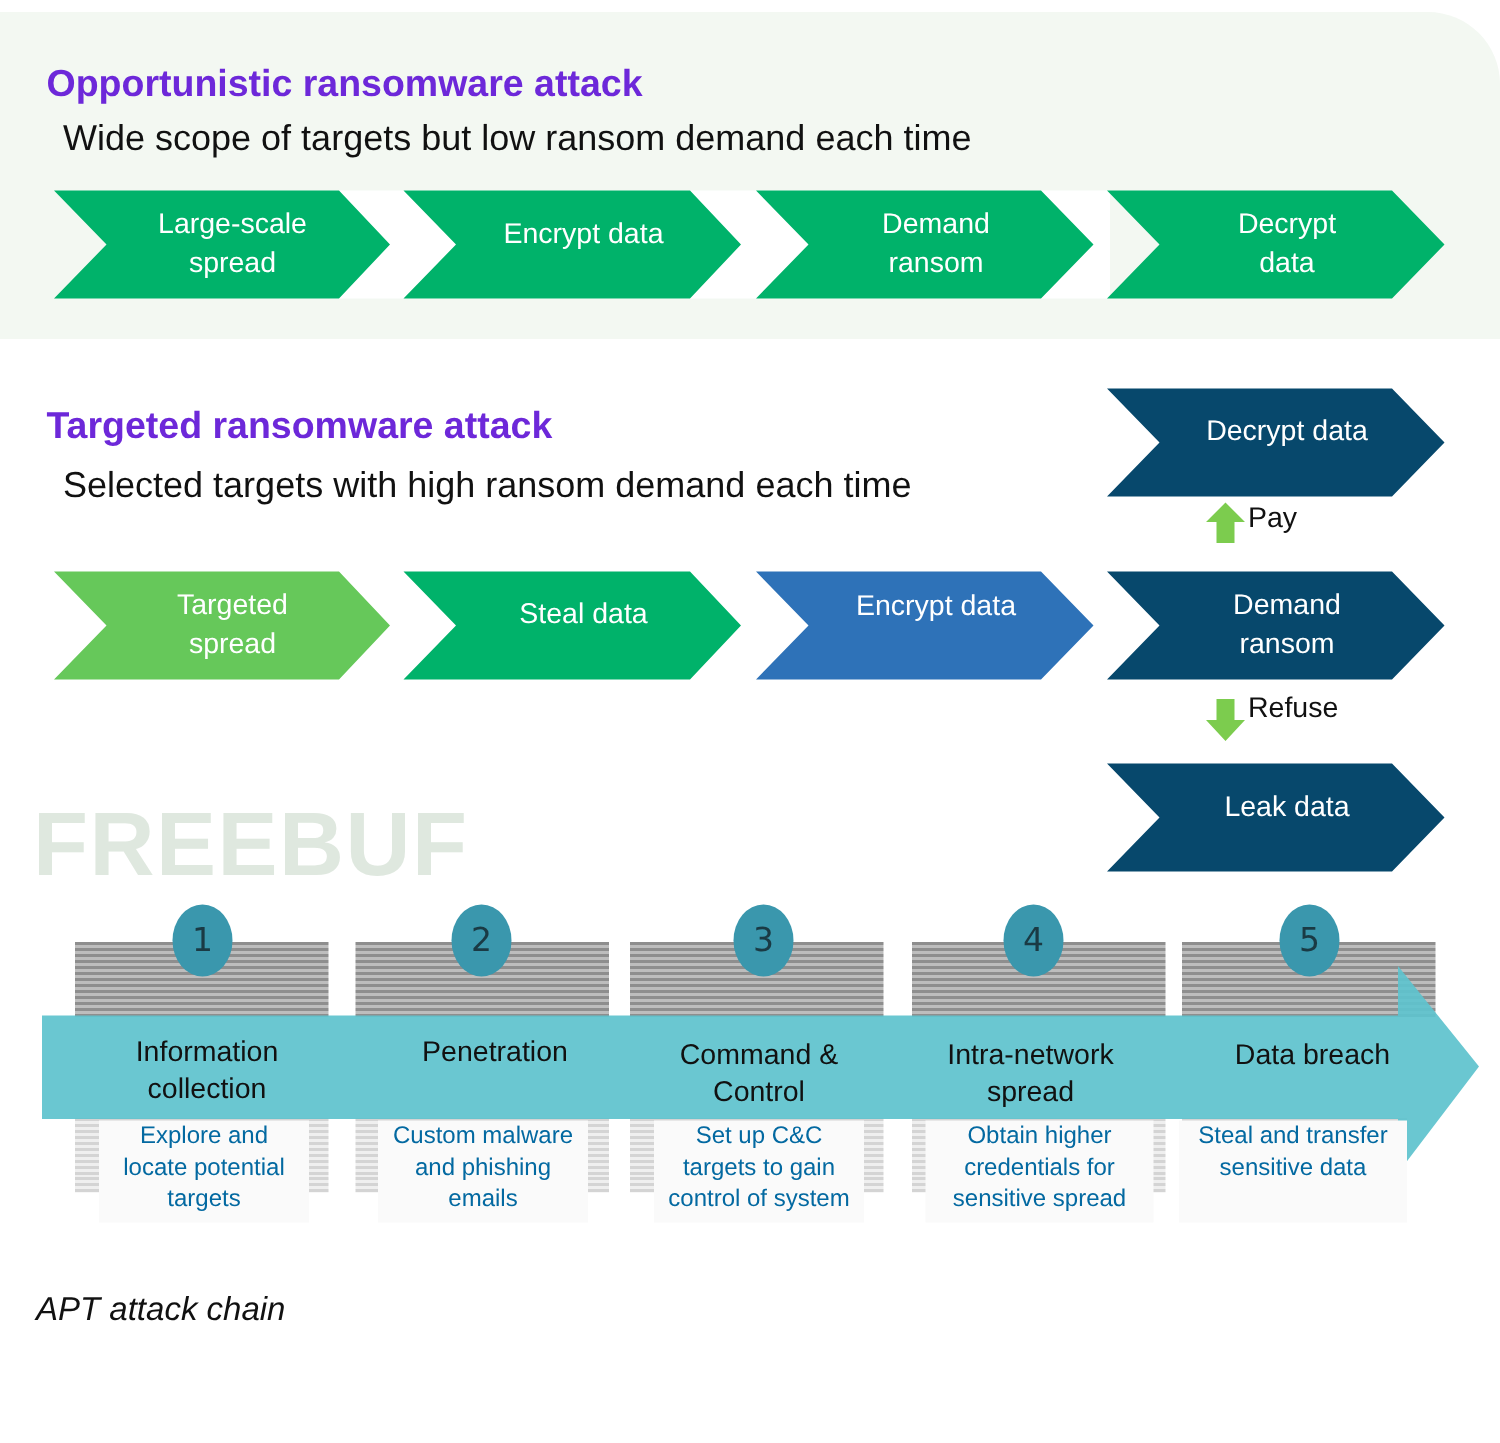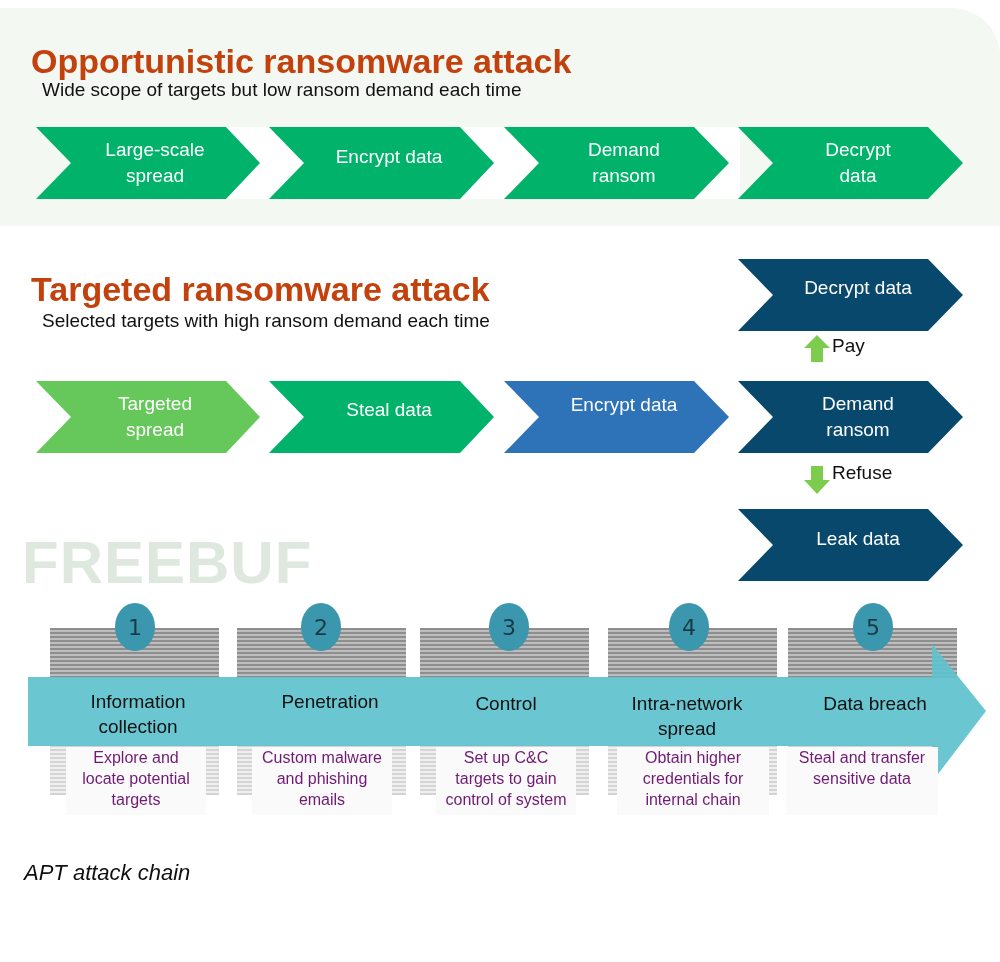--- a/index.html
+++ b/index.html
@@ -1,30 +1,30 @@
 <!DOCTYPE html>
 <html><head>
 <meta charset="utf-8">
 <style>
   html, body { margin:0; padding:0; background:#ffffff; }
   body { width:1000px; height:962px; position:relative; overflow:hidden; font-family:"Liberation Sans", sans-serif; }
   .panel { position:absolute; background:#f3f8f2; border-radius:0 48px 0 0; }
   #panel-opp { left:0; top:8px; width:1000px; height:218px; }
   #panel-tgt { left:0; top:236px; width:1000px; height:362px; }
-  .title { position:absolute; font-weight:bold; font-size:34px; color:#c2410c; white-space:nowrap; }
-  .subtitle { position:absolute; font-size:19px; color:#111; white-space:nowrap; }
+  .title { position:absolute; font-weight:bold; font-size:25px; color:#6d28d9; white-space:nowrap; }
+  .subtitle { position:absolute; font-size:24px; color:#111; white-space:nowrap; }
   .chev { position:absolute; display:flex; align-items:center; justify-content:center; text-align:center; color:#fff; font-size:19px; line-height:26px; }
   .chev span { display:block; }
   .arrow-label { position:absolute; font-size:19px; color:#111; }
   .watermark { position:absolute; left:22px; top:528px; font-size:60px; font-weight:bold; color:#dfe8df; letter-spacing:1px; white-space:nowrap; }
   .stripes { position:absolute; background:repeating-linear-gradient(to bottom, #8e8e8e 0px, #8e8e8e 2px, #bdbdbd 2px, #bdbdbd 4px); }
   .stripes-fade { position:absolute; background:repeating-linear-gradient(to bottom, #d4d4d4 0px, #d4d4d4 2px, #efefef 2px, #efefef 4px); }
   .badge { position:absolute; width:40px; height:48px; border-radius:50%; background:#3a97ad; color:#1a3a44; font-size:22px; display:flex; align-items:center; justify-content:center; font-family:"DejaVu Sans", sans-serif; }
   .step-title { position:absolute; font-size:19px; color:#111; text-align:center; line-height:25px; }
-  .step-desc { position:absolute; background:#fafafa; font-size:16px; color:#701a75; text-align:center; line-height:21px; }
+  .step-desc { position:absolute; background:#fafafa; font-size:16px; color:#0369a1; text-align:center; line-height:21px; }
   .caption { position:absolute; left:24px; top:860px; font-size:22px; font-style:italic; color:#111; }
 </style>
 </head>
 <body>
 
 <div class="panel" id="panel-opp"></div>
 <div class="title" style="left:31px;top:42px;">Opportunistic ransomware attack</div>
 <div class="subtitle" style="left:42px;top:79px;">Wide scope of targets but low ransom demand each time</div>
 
 <svg style="position:absolute;left:0;top:0;" width="1000" height="600">
@@ -130,20 +130,21 @@
   <div class="badge" style="left:853px;top:603px;">5</div>
 
   <div class="step-title" style="left:58px;top:689px;width:160px;">
     <div>Information</div>
     <div>collection</div>
   </div>
   <div class="step-title" style="left:250px;top:689px;width:160px;">
     <div>Penetration</div>
   </div>
   <div class="step-title" style="left:426px;top:691px;width:160px;">
+    <div>Command &amp;</div>
     <div>Control</div>
   </div>
   <div class="step-title" style="left:607px;top:691px;width:160px;">
     <div>Intra-network</div>
     <div>spread</div>
   </div>
   <div class="step-title" style="left:795px;top:691px;width:160px;">
     <div>Data breach</div>
   </div>
 
@@ -158,21 +159,21 @@
     <div>emails</div>
   </div>
   <div class="step-desc" style="left:436px;top:747px;width:140px;height:68px;">
     <div>Set up C&amp;C</div>
     <div>targets to gain</div>
     <div>control of system</div>
   </div>
   <div class="step-desc" style="left:617px;top:747px;width:152px;height:68px;">
     <div>Obtain higher</div>
     <div>credentials for</div>
-    <div>internal chain</div>
+    <div>sensitive spread</div>
   </div>
   <div class="step-desc" style="left:786px;top:747px;width:152px;height:68px;">
     <div>Steal and transfer</div>
     <div>sensitive data</div>
   </div>
 </div>
 
 <div class="caption">APT attack chain</div>
 
 </body></html>

